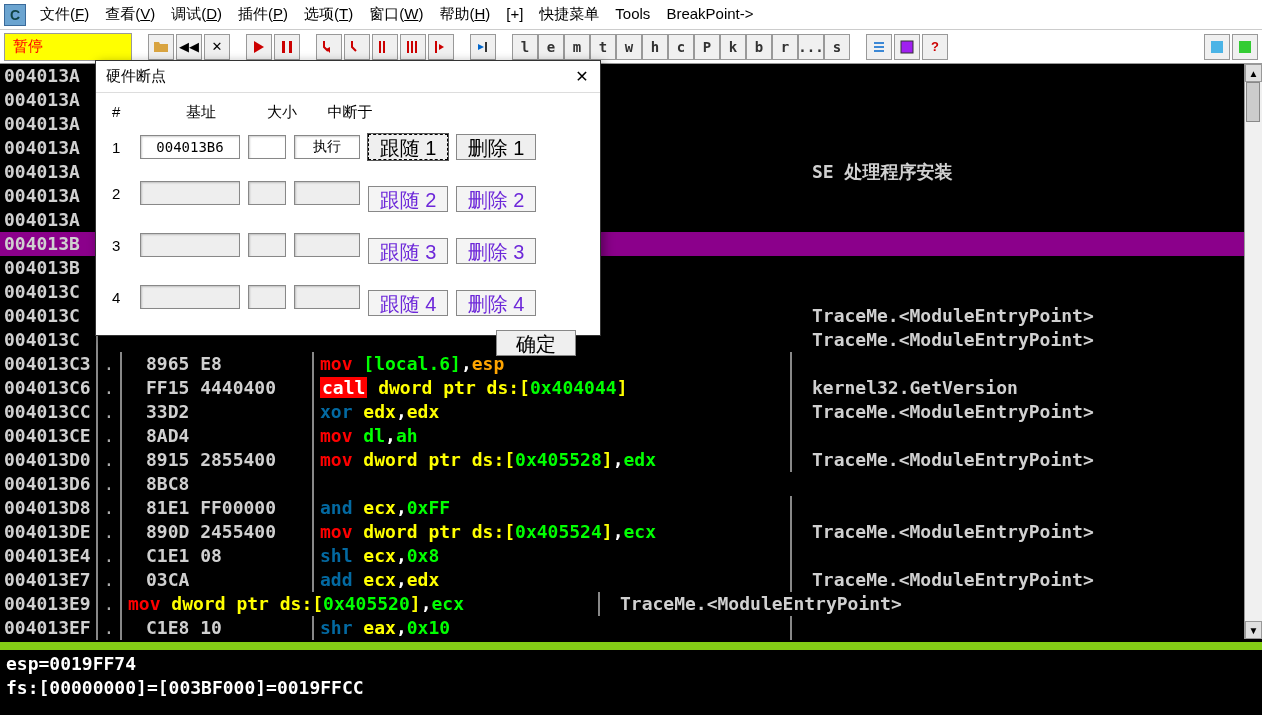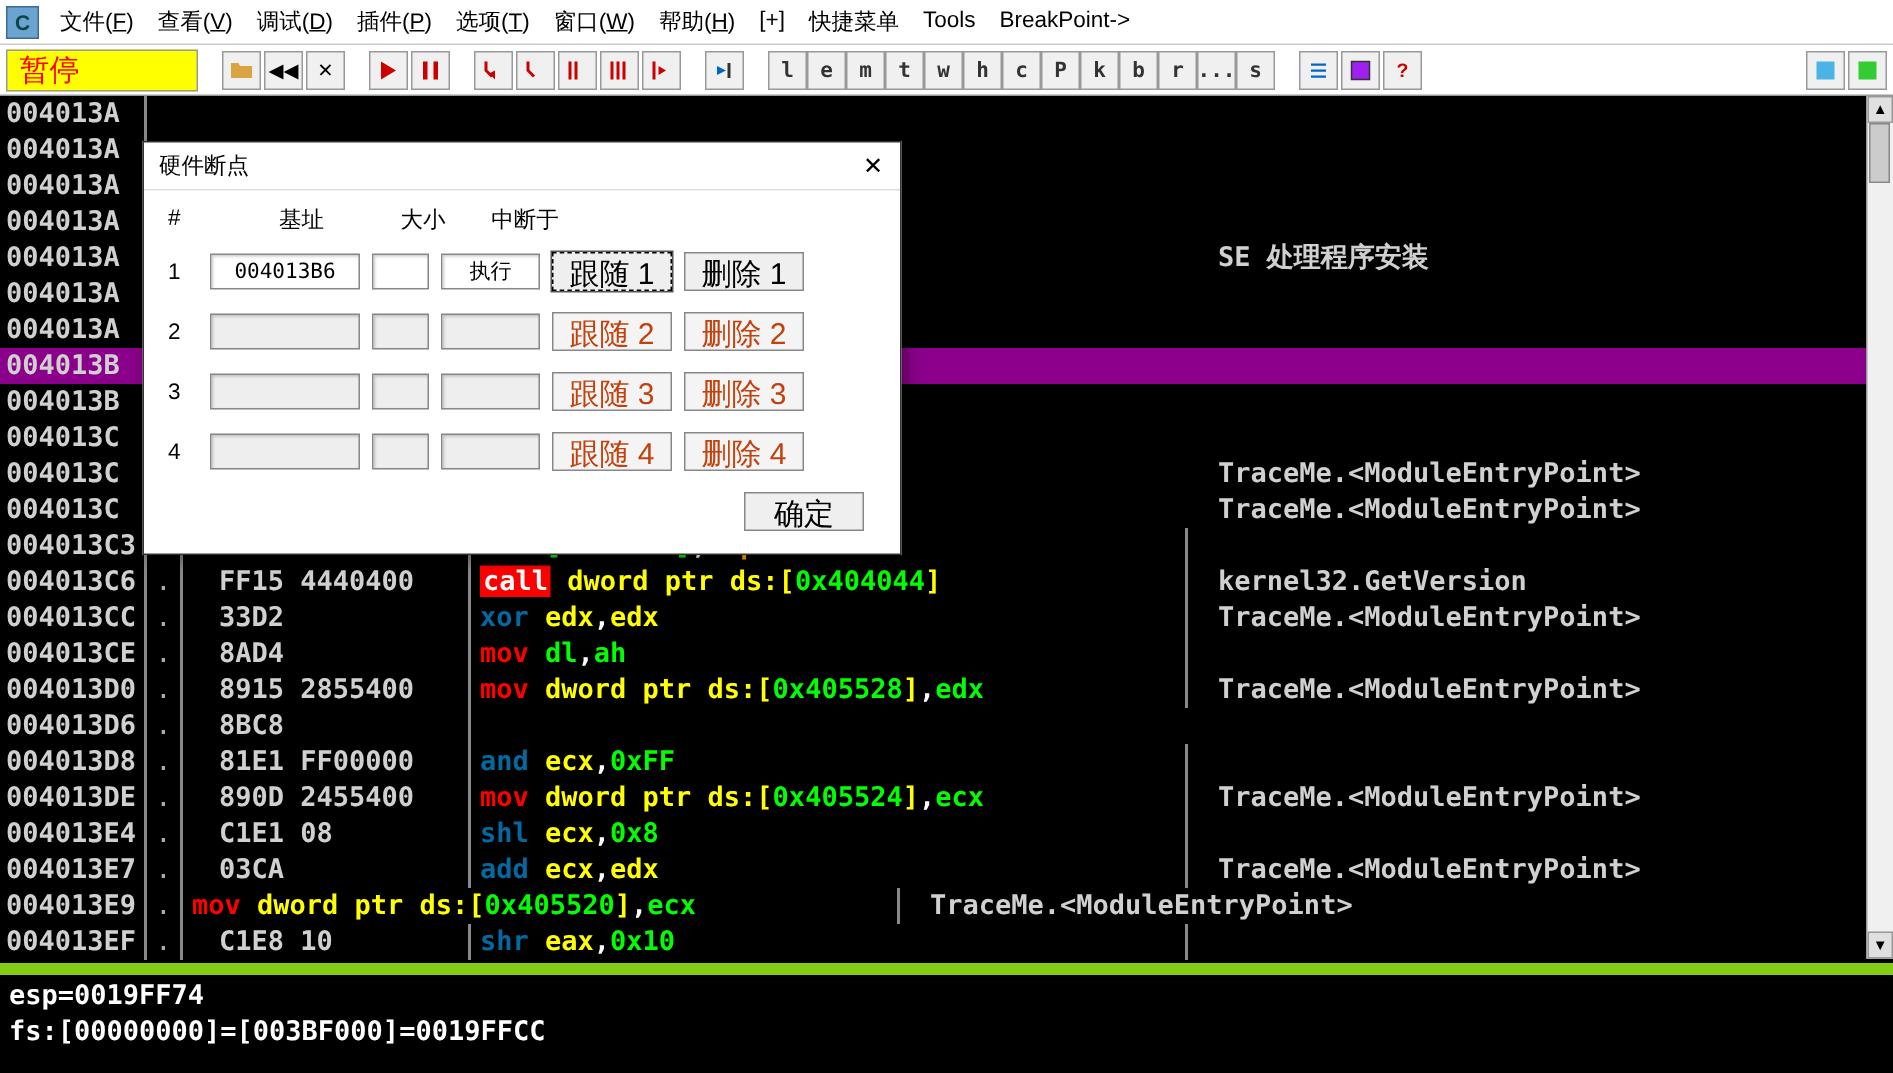--- a/index.html
+++ b/index.html
@@ -6,21 +6,21 @@
 body { font-family: "Microsoft YaHei", sans-serif; font-size: 14px; background: #000; width: 1262px; height: 715px; overflow: hidden; position: relative; }
 
 
 .menubar { background: #fff; height: 30px; display: flex; align-items: center; padding: 0 4px; gap: 2px; border-bottom: 1px solid #ccc; }
 .app-icon { width: 22px; height: 22px; background: #6BA4D0; border: 1px solid #3a6a9a; display: flex; align-items: center; justify-content: center; color: #144; font-weight: bold; font-size: 14px; margin-right: 4px; }
 .menu-item { padding: 3px 8px; font-size: 15px; cursor: pointer; }
 .menu-item .key { text-decoration: underline; }
 
 
 .toolbar { background: #fff; height: 34px; display: flex; align-items: center; padding: 2px 4px; gap: 2px; border-bottom: 1px solid #999; }
-.pause-btn { background: #FFFF00; color: #FF0000; width: 128px; height: 28px; display: flex; align-items: center; justify-content: flex-start; padding-left: 8px; font-size: 20px; border: 1px solid #999; cursor: pointer; }
+.pause-btn { background: #FFFF00; color: #FF0000; width: 128px; height: 28px; display: flex; align-items: center; justify-content: flex-start; padding-left: 8px; font-size: 15px; border: 1px solid #999; cursor: pointer; }
 .tb-btn { width: 26px; height: 26px; background: #f0f0f0; border: 1px solid #999; display: flex; align-items: center; justify-content: center; cursor: pointer; font-size: 13px; }
 .tb-btn svg { width: 16px; height: 16px; }
 .letter-btn { font-family: monospace; font-weight: bold; font-size: 14px; color: #333; }
 .tb-spacer { width: 12px; }
 
 
 .disasm { position: relative; background: #000; font-family: Consolas, monospace; font-size: 18px; line-height: 24px; color: #fff; height: 578px; overflow: hidden; }
 .disasm-row { display: flex; height: 24px; align-items: center; }
 .col-addr { width: 98px; padding-left: 4px; color: #D0D0D0; font-weight: bold; border-right: 2px solid #888; }
 .col-mark { width: 24px; text-align: center; color: #aaa; border-right: 2px solid #888; }
@@ -42,40 +42,40 @@
 .statusbar { background: #000; color: #fff; font-family: Consolas, monospace; font-size: 18px; font-weight: bold; padding: 2px 6px; border-top: 8px solid #84cc16; height: 96px; }
 .statusbar .line { line-height: 24px; }
 
 
 .vscroll { position: absolute; right: 0; top: 64px; width: 18px; height: 575px; background: #f0f0f0; border-left: 1px solid #999; }
 .vscroll .arrow { height: 18px; background: #e0e0e0; border: 1px solid #999; display: flex; align-items: center; justify-content: center; font-size: 10px; cursor: pointer; }
 .vscroll .thumb { position: absolute; top: 18px; left: 1px; width: 14px; height: 40px; background: #ccc; border: 1px solid #888; }
 .vscroll .arrow-bot { position: absolute; bottom: 0; width: 100%; }
 
 
-.dialog { position: absolute; left: 95px; top: 94px; width: 506px; height: 276px; background: #fff; border: 1px solid #333; box-shadow: 3px 3px 10px rgba(0,0,0,0.4); z-index: 100; }
+.dialog { position: absolute; left: 95px; top: 60px; width: 506px; height: 276px; background: #fff; border: 1px solid #333; box-shadow: 3px 3px 10px rgba(0,0,0,0.4); z-index: 100; }
 .dlg-title { height: 32px; display: flex; align-items: center; justify-content: space-between; padding: 0 6px 0 10px; font-size: 15px; border-bottom: 1px solid #ddd; }
 .dlg-close { width: 24px; height: 24px; display: flex; align-items: center; justify-content: center; cursor: pointer; font-size: 16px; }
 .dlg-body { padding: 10px 16px; }
 .dlg-head { display: flex; margin-bottom: 12px; font-size: 15px; }
 .dlg-head .h-num { width: 36px; }
 .dlg-head .h-base { width: 106px; text-align: center; }
 .dlg-head .h-size { width: 56px; text-align: center; }
 .dlg-head .h-break { width: 80px; text-align: center; }
 .dlg-row { display: flex; align-items: center; margin-bottom: 14px; gap: 8px; }
 .dlg-row .r-num { width: 20px; font-size: 15px; }
 .dlg-input-base { width: 100px; height: 24px; border: 1px solid #888; background: #fff; font-family: Consolas, monospace; font-size: 14px; text-align: center; box-shadow: inset 1px 1px 2px rgba(0,0,0,0.2); }
 .dlg-input-base:disabled { background: #eee; }
 .dlg-input-sz { width: 38px; height: 24px; border: 1px solid #888; background: #fff; box-shadow: inset 1px 1px 2px rgba(0,0,0,0.2); }
 .dlg-input-sz:disabled { background: #eee; }
 .dlg-input-brk { width: 66px; height: 24px; border: 1px solid #888; background: #fff; text-align: center; font-size: 14px; box-shadow: inset 1px 1px 2px rgba(0,0,0,0.2); }
 .dlg-input-brk:disabled { background: #eee; }
 .dlg-btn { width: 80px; height: 26px; border: 1px solid #888; background: #efefef; font-size: 20px; cursor: pointer; }
 .dlg-btn.focus { border: 1px dashed #000; outline: 1px solid #555; }
-.dlg-btn:disabled { color: #c2410c; background: #f4f4f4; cursor: default; }
+.dlg-btn:disabled { color: #6d28d9; background: #f4f4f4; cursor: default; margin-top: 12px; }
 .dlg-ok-row { display: flex; justify-content: flex-end; padding-right: 8px; margin-top: 4px; }
 </style>
 </head>
 <body>
 
 <div class="menubar">
   <div class="app-icon">C</div>
   <div id="menu-items" style="display: flex;">
       <div class="menu-item">文件(<span class="key">F</span>)</div>
       <div class="menu-item">查看(<span class="key">V</span>)</div>

